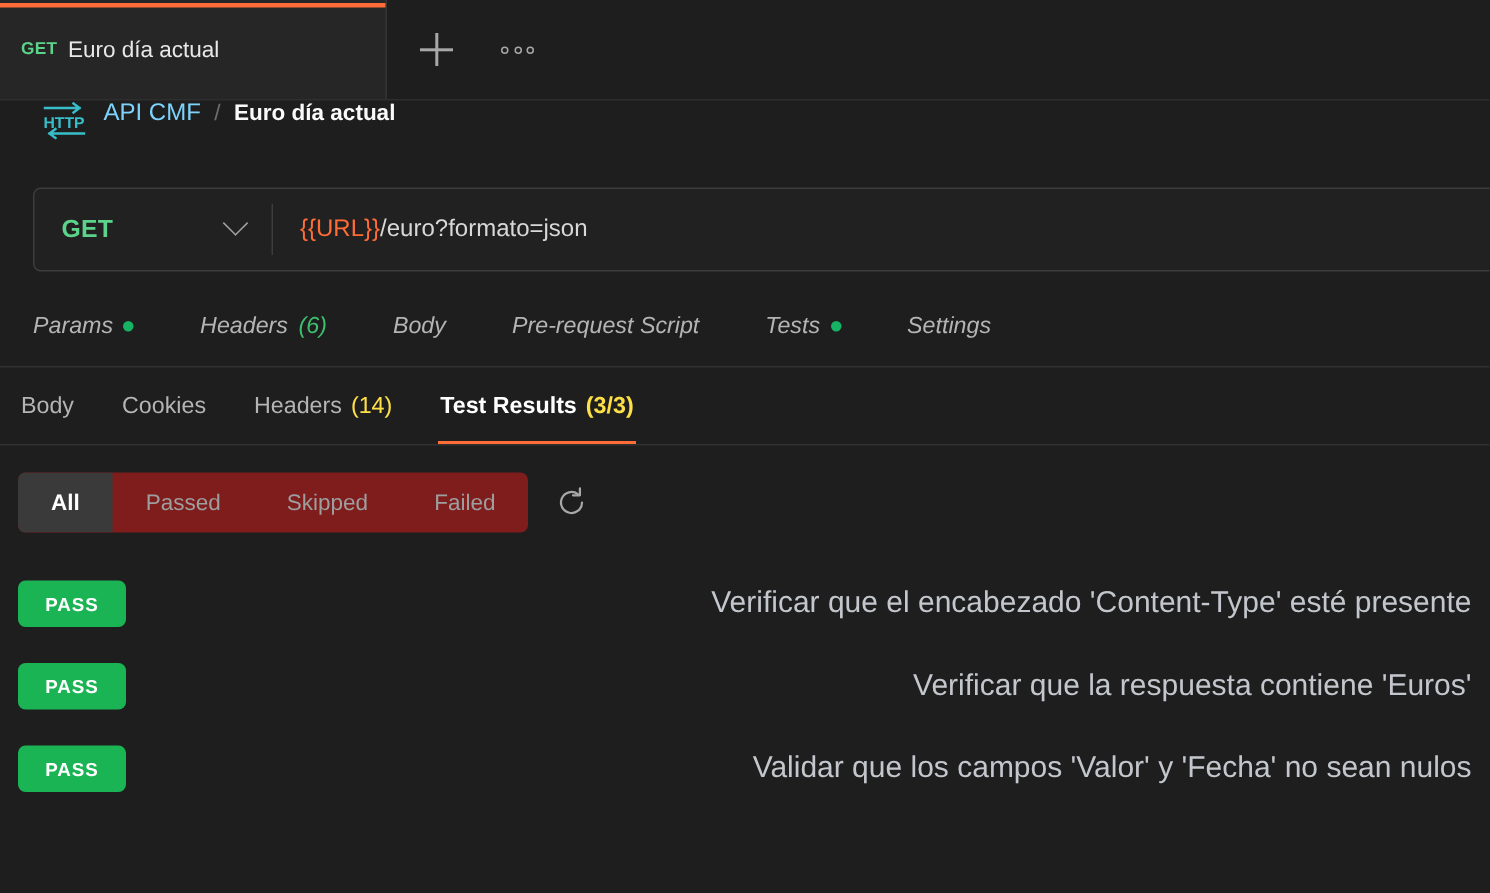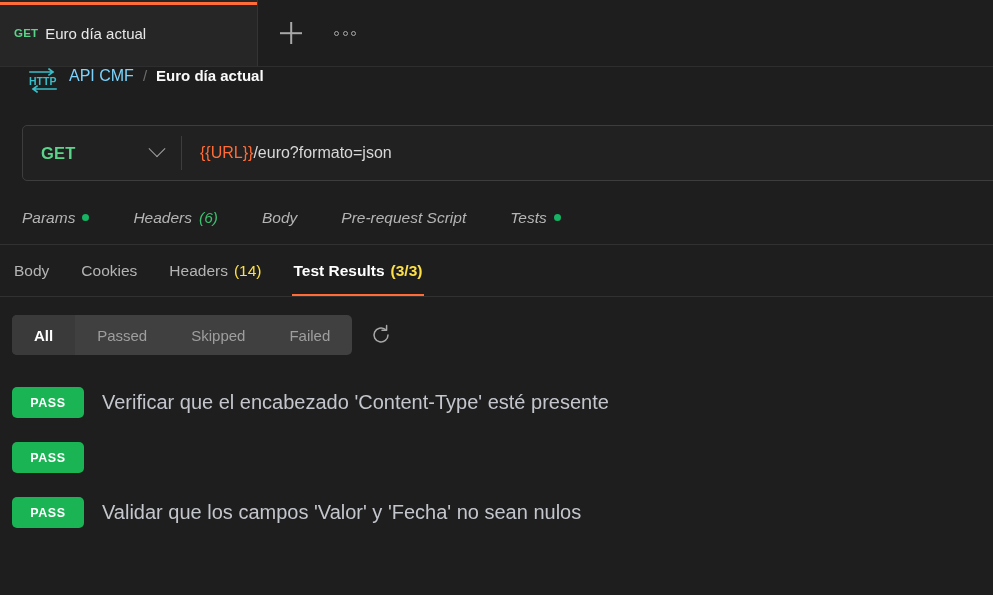--- a/index.html
+++ b/index.html
@@ -204,21 +204,21 @@
 
   
   .filter-row {
     display: flex;
     align-items: center;
     padding: 18px 12px 0 12px;
     gap: 14px;
   }
   .segmented {
     display: flex;
-    background: #404040;
+    background: #7f1d1d;
     border-radius: 5px;
     overflow: hidden;
     height: 40px;
   }
   .seg {
     display: flex;
     align-items: center;
     justify-content: center;
     padding: 0 22px;
     font-size: 15px;
@@ -240,20 +240,21 @@
   .results {
     padding: 20px 12px 0 12px;
     display: flex;
     flex-direction: column;
   }
   .result-row {
     display: flex;
     align-items: center;
     height: 55px;
     gap: 18px;
+    justify-content: space-between;
   }
   .badge {
     min-width: 72px;
     height: 31px;
     border-radius: 5px;
     display: flex;
     align-items: center;
     justify-content: center;
     font-size: 12.5px;
     font-weight: bold;
@@ -322,20 +323,23 @@
   <div class="req-tab">
     <span>Body</span>
   </div>
   <div class="req-tab">
     <span>Pre-request Script</span>
   </div>
   <div class="req-tab">
     <span>Tests</span>
     <span class="dot"></span>
   </div>
+  <div class="req-tab">
+    <span>Settings</span>
+  </div>
 </div>
 
 <div class="resp-tabs">
   <div class="resp-tab">
     <span>Body</span>
   </div>
   <div class="resp-tab">
     <span>Cookies</span>
   </div>
   <div class="resp-tab">
@@ -363,18 +367,19 @@
   </div>
 </div>
 
 <div class="results">
   <div class="result-row">
     <span class="badge">PASS</span>
     <span class="result-text">Verificar que el encabezado 'Content-Type' esté presente</span>
   </div>
   <div class="result-row">
     <span class="badge">PASS</span>
+    <span class="result-text">Verificar que la respuesta contiene 'Euros'</span>
   </div>
   <div class="result-row">
     <span class="badge">PASS</span>
     <span class="result-text">Validar que los campos 'Valor' y 'Fecha' no sean nulos</span>
   </div>
 </div>
 
 </body></html>

